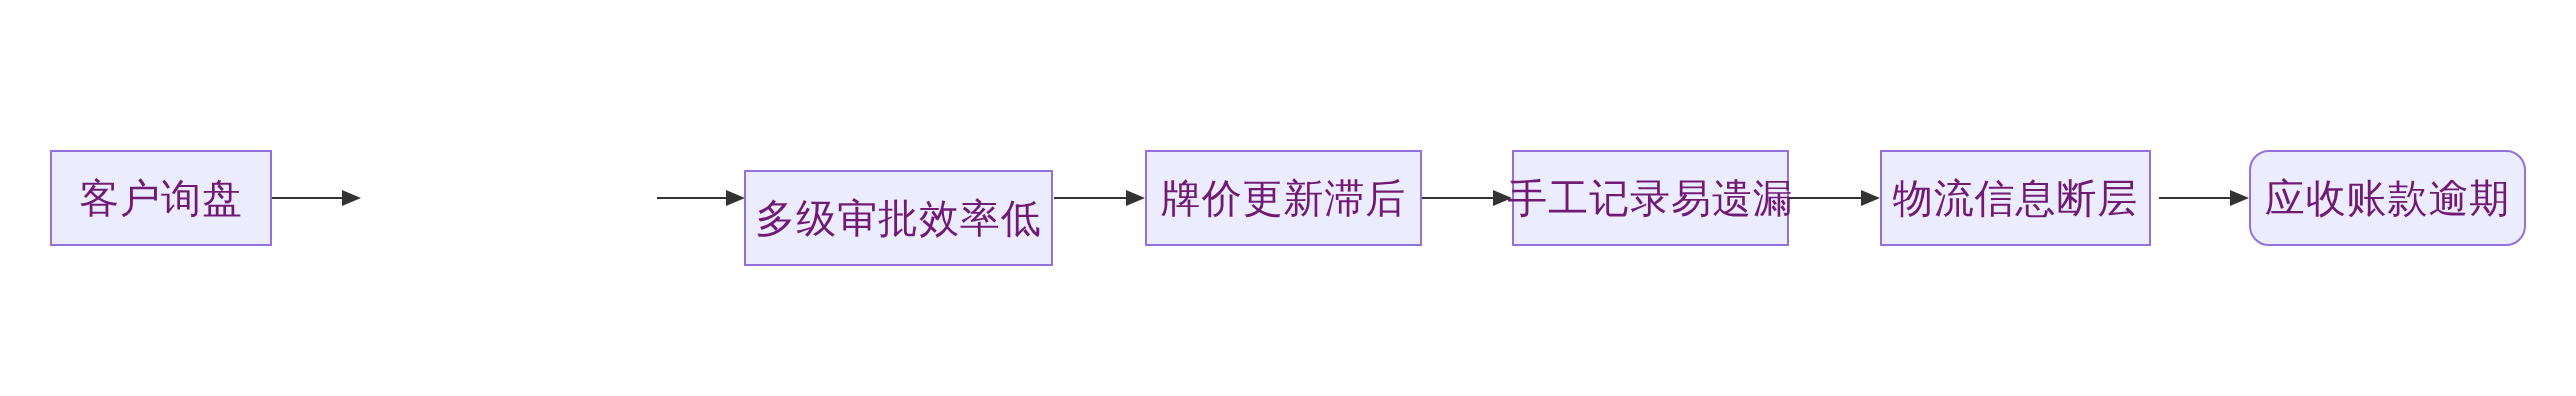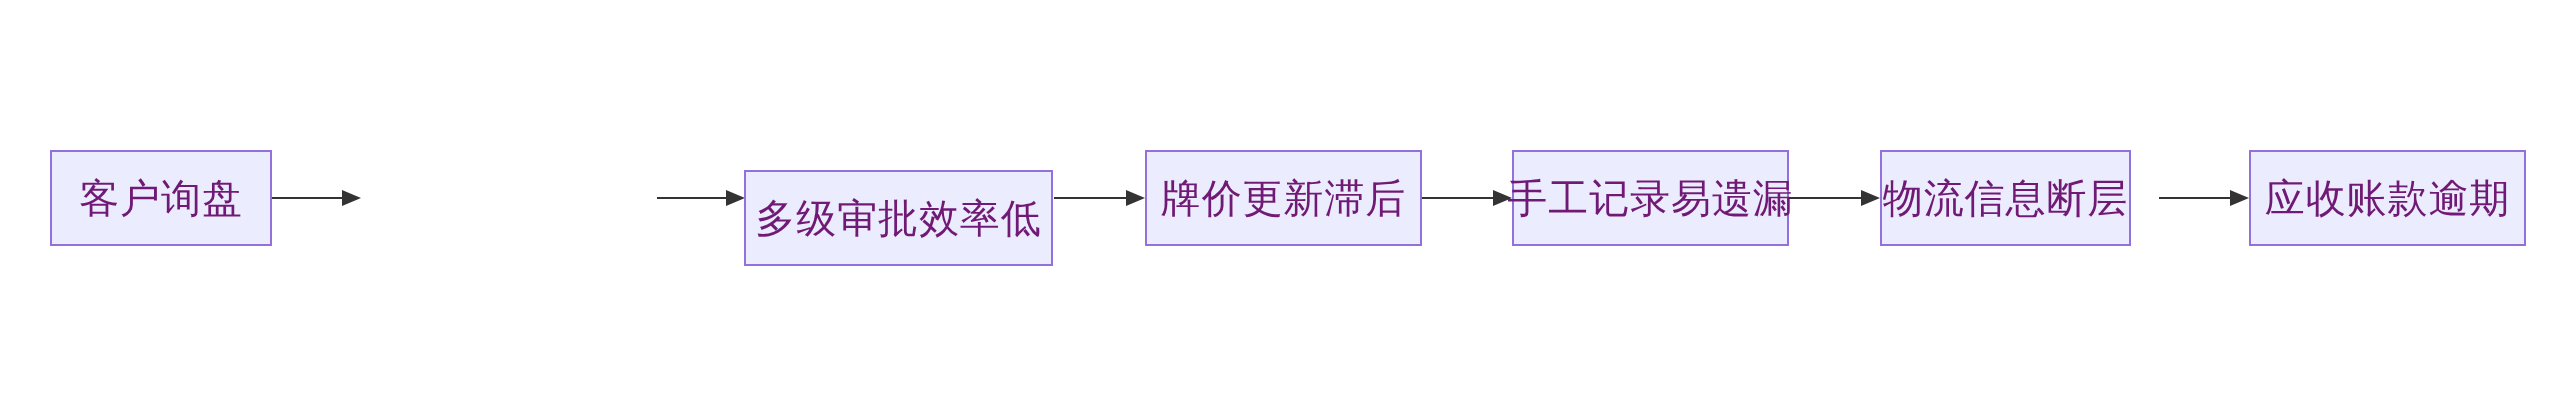--- a/index.html
+++ b/index.html
@@ -81,22 +81,22 @@
     height: 0;
     border-top: 8px solid transparent;
     border-bottom: 8px solid transparent;
     border-left: 19px solid #333333;
   }
   
   #n1 { left: 50px;   width: 222px; }
   #n3 { left: 744px;  width: 309px; margin-top: 20px; }
   #n4 { left: 1145px; width: 277px; }
   #n5 { left: 1512px; width: 277px; }
-  #n6 { left: 1880px; width: 251px; justify-content: center; }
-  #n7 { left: 2249px; width: 277px; }
+  #n6 { left: 1880px; width: 271px; justify-content: center; }
+  #n7 { left: 2249px; width: 277px; border-radius: 20px; }
   #a1 { left: 272px;  width: 89px; }
   #a2 { left: 657px;  width: 88px;  }
   #a3 { left: 1054px; width: 91px; }
   #a4 { left: 1422px; width: 90px; }
   #a5 { left: 1789px; width: 91px; }
   #a6 { left: 2159px; width: 90px; }
 </style>
 </head>
 <body>
 

